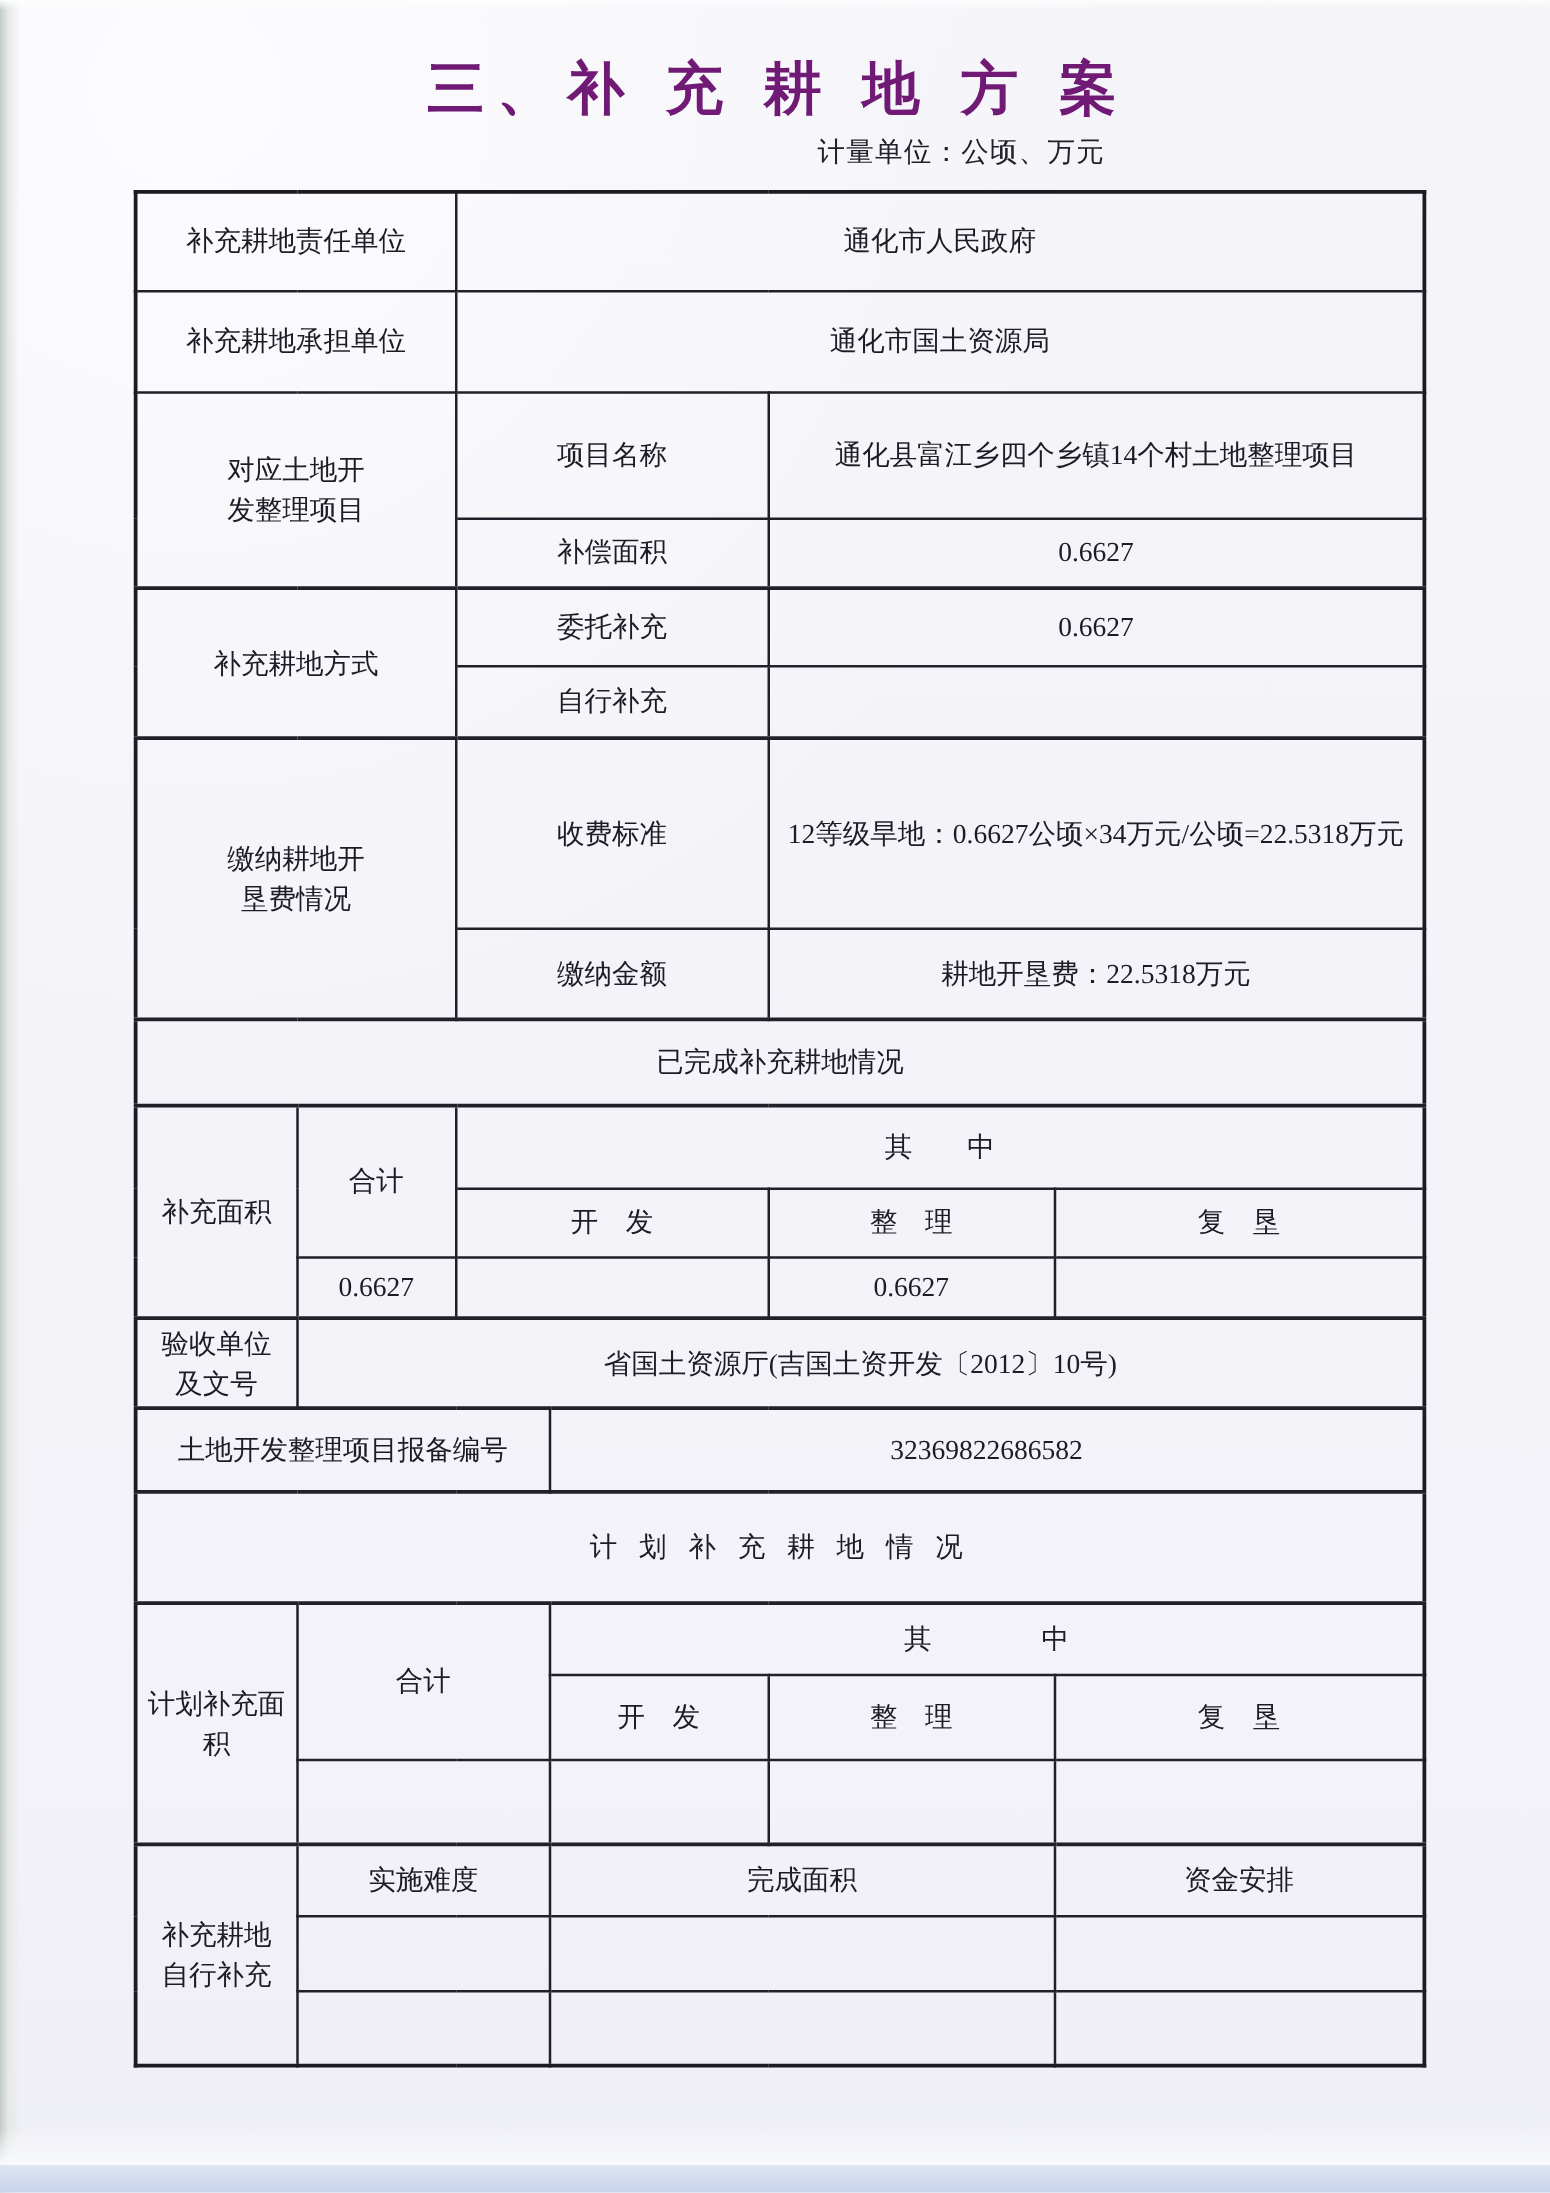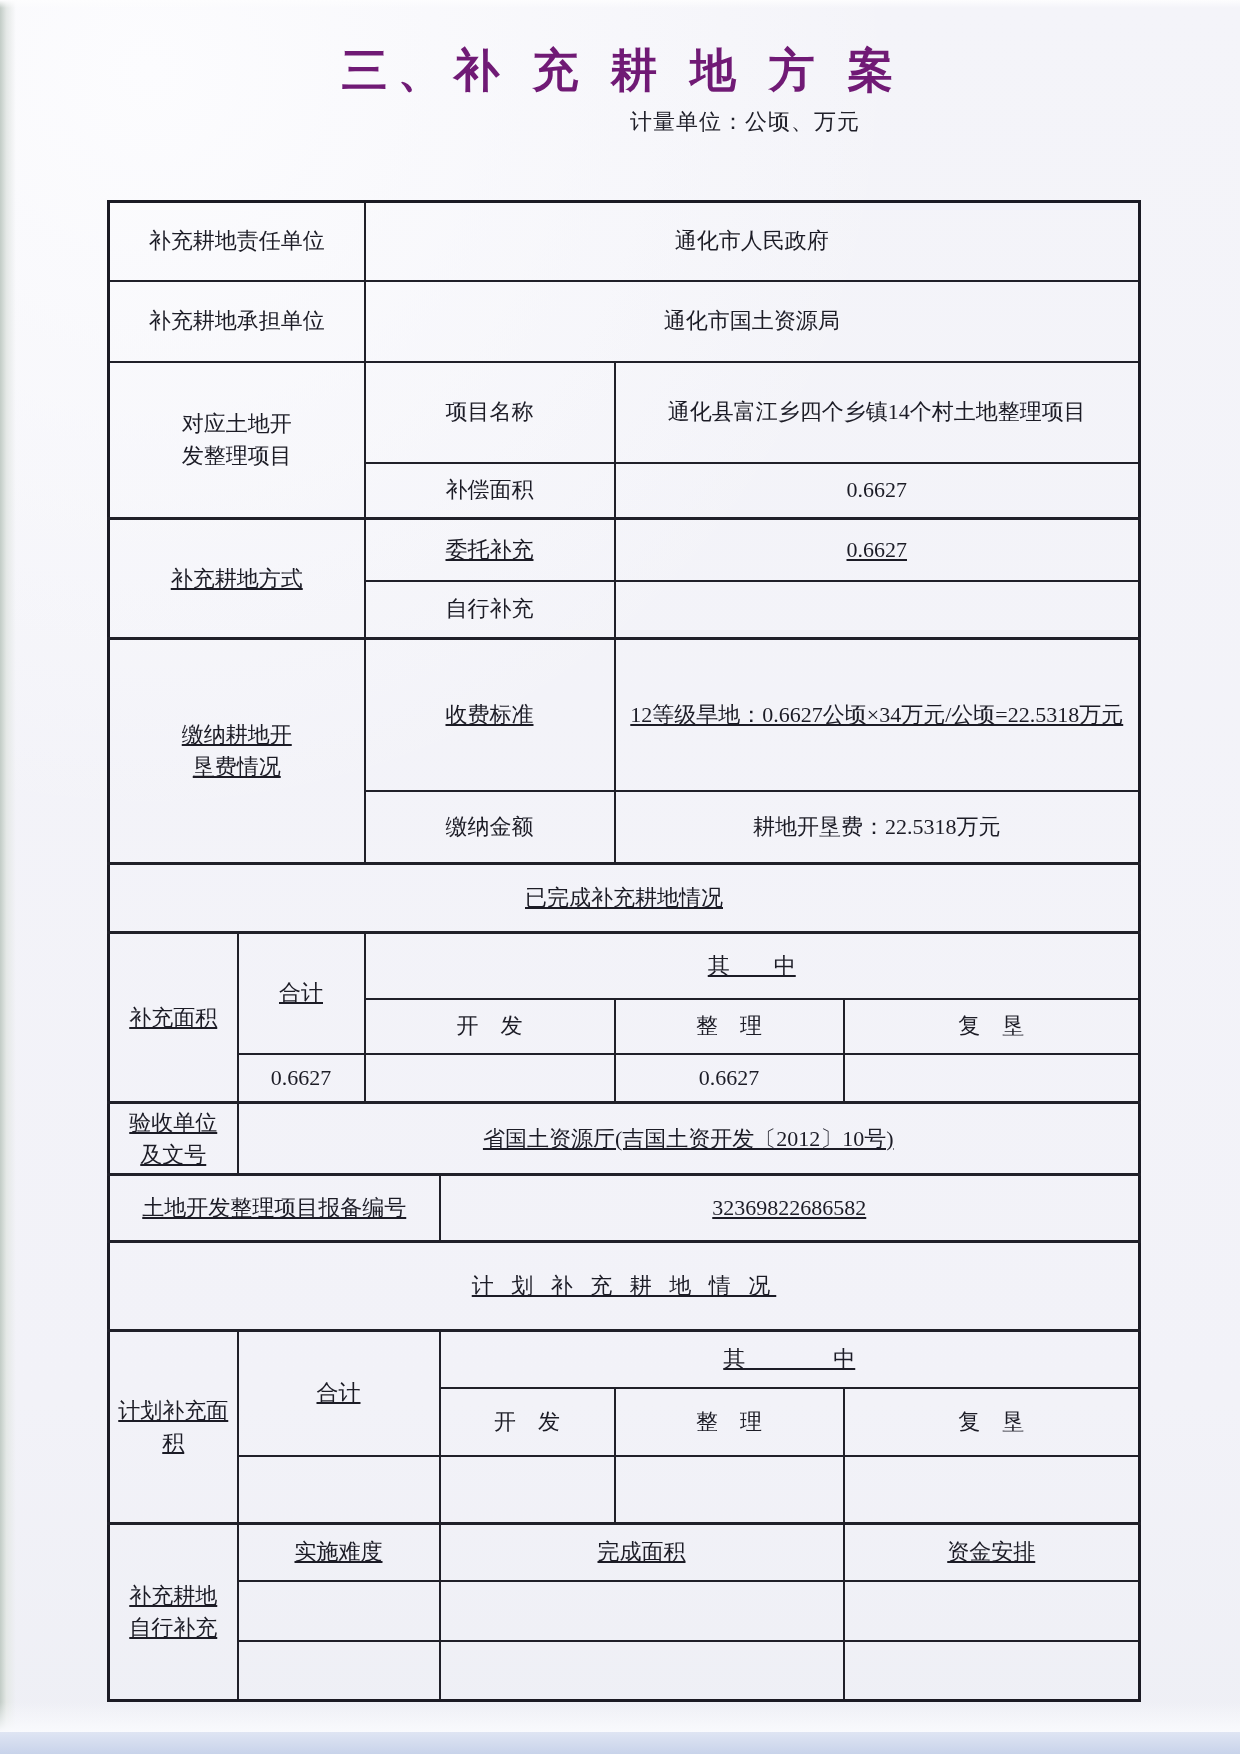--- a/index.html
+++ b/index.html
@@ -22,37 +22,37 @@
 
   .doc-title{
     position:absolute;left:107px;top:40px;width:1031px;
     text-align:center;
     font-family:"Liberation Sans","DejaVu Sans",sans-serif;
     font-weight:bold;font-size:46px;letter-spacing:10px;color:#701a75;
     white-space:nowrap;
   }
   .unit-note{
     position:absolute;left:630px;top:107px;width:278px;
-    text-align:left;font-size:22px;color:#20202a;letter-spacing:1px;
+    text-align:center;font-size:22px;color:#20202a;letter-spacing:1px;
   }
 
   table.form{
     position:absolute;left:107px;top:152px;
     border-collapse:collapse;table-layout:fixed;
     width:1031px;
   }
   table.form td{
     border:2px solid #202029;
     padding:0 4px;
     font-size:22px;
     text-align:center;vertical-align:middle;
     overflow:hidden;
   }
-  table.form{border:3px solid #1b1b24;margin-top:48px;}
-  tr.section td{border-top-width:3px;text-decoration:underline;}
+  table.form{border:3px solid #1b1b24;}
+  tr.section td{border-top-width:3px;}
   td.pre{white-space:pre-line;line-height:1.45;}
   td.left{text-align:left;padding-left:10px;}
   td.tight{text-align:left;padding-left:5px;}
   td.small{font-size:19px;}
   td.mid{font-size:21px;}
   .sp{letter-spacing:6px;}
 </style>
 </head>
 <body>
 

